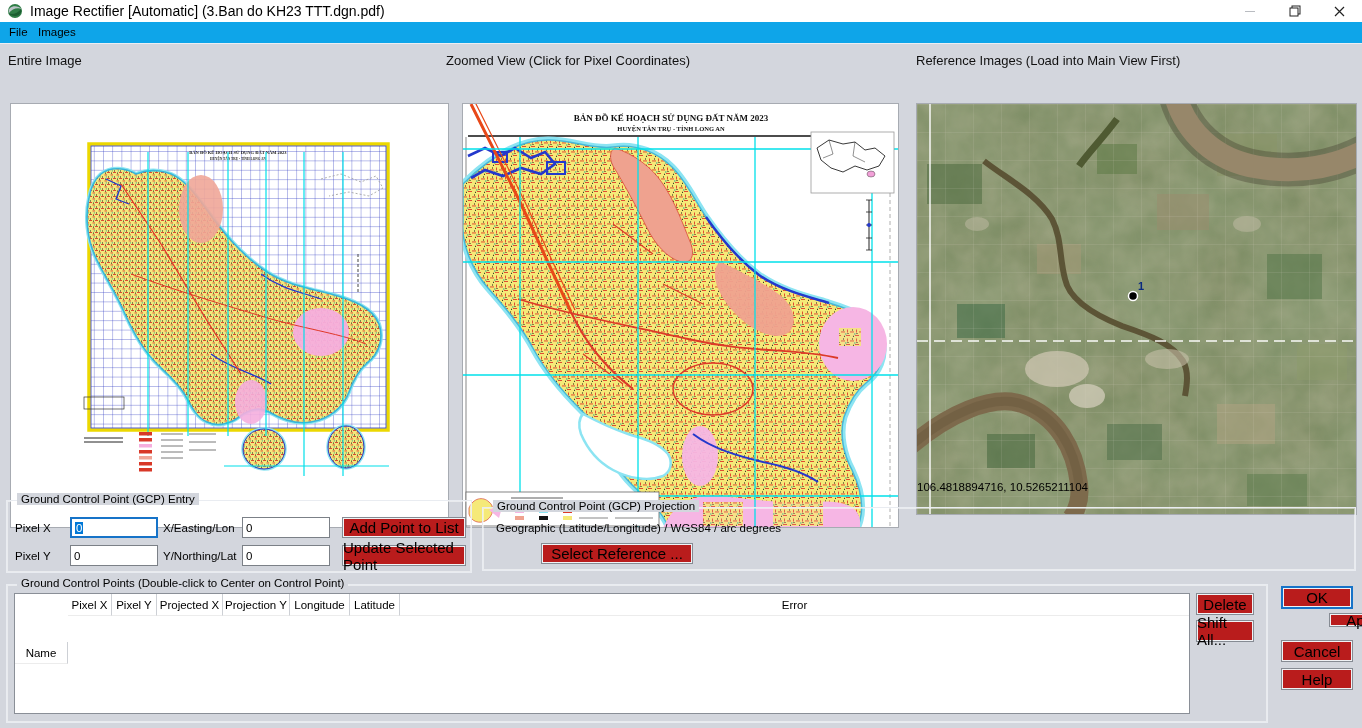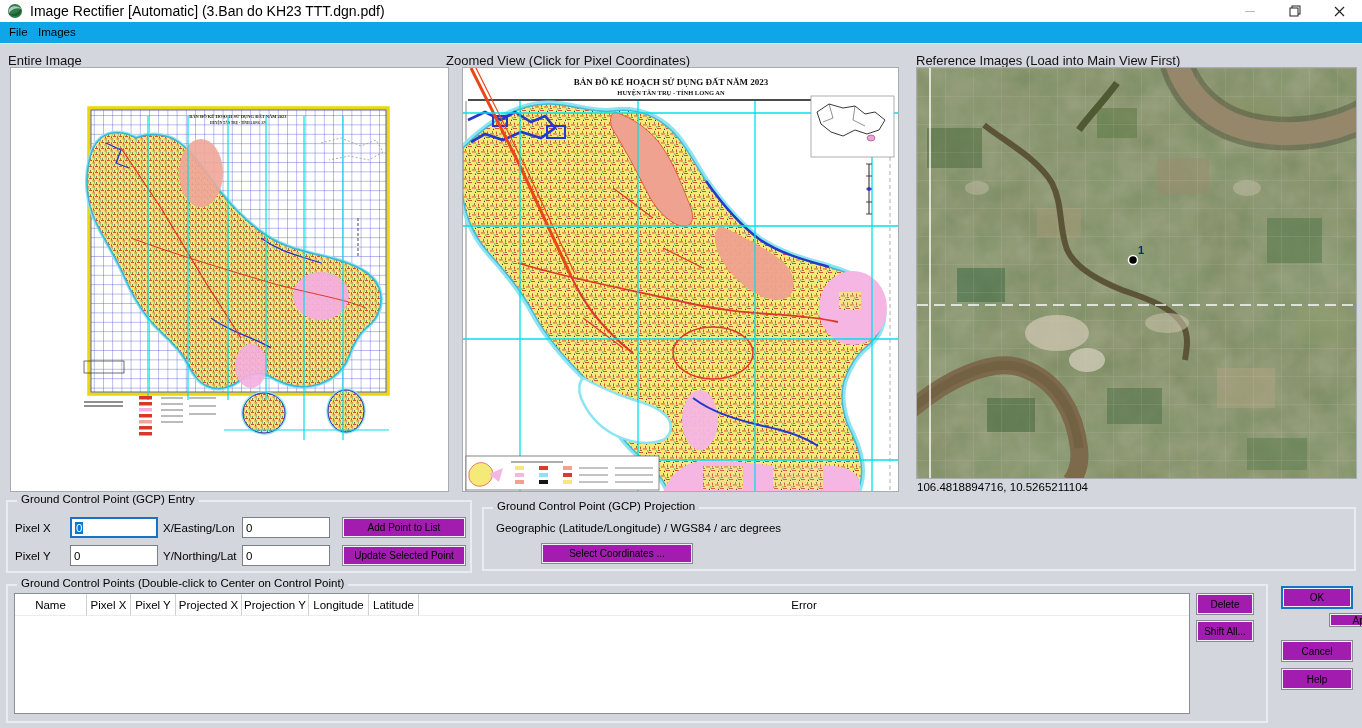--- a/index.html
+++ b/index.html
@@ -7,31 +7,31 @@
        font-family:"Liberation Sans",sans-serif;font-size:11.5px;color:#000;overflow:hidden;}
   
   .titlebar{position:absolute;left:0;top:0;width:1362px;height:22px;background:#fff;}
   .titlebar .apptitle{position:absolute;left:30px;top:0;height:22px;line-height:22px;font-size:14px;}
   .appicon{position:absolute;left:7px;top:3px;width:16px;height:16px;}
   .wctl{position:absolute;top:0;width:45px;height:22px;display:flex;align-items:center;justify-content:center;}
   .menubar{position:absolute;left:0;top:22px;width:1362px;height:21px;background:#0ea5e9;border-bottom:1px solid #eceef2;}
   .menuitem{position:absolute;top:0;height:21px;line-height:21px;padding:0 6px;font-size:11.5px;}
   
   .panellabel{position:absolute;font-size:13px;color:#111;}
-  .panel{position:absolute;background:#fff;border:1px solid #a7abb2;}
+  .panel{position:absolute;background:#fff;border:1px solid #a7abb2;margin-top:36px;}
   .coords{position:absolute;font-size:11.5px;color:#000;}
   
   .group{position:absolute;border:1px solid #e9ecf1;box-shadow:0 0 0 1px rgba(255,255,255,.5) inset;}
   .grouplabel{position:absolute;top:-8px;left:10px;background:#d3d6dd;padding:0 4px;font-size:11.5px;white-space:nowrap;}
   .flabel{position:absolute;font-size:11.5px;white-space:nowrap;}
   .tbox{position:absolute;background:#fff;border:1px solid #7b8087;display:flex;align-items:center;padding-left:3px;font-size:11.5px;box-sizing:border-box;}
   .tbox.focused{border:2px solid #1673c8;}
   .sel{background:#0078d7;color:#fff;padding:0 1px;}
-  .btn{position:absolute;background:#a21caf;border:1px solid #868b93;box-shadow:inset 0 0 0 1px #f0f2f5;
-       display:flex;align-items:center;justify-content:center;font-size:10px;box-sizing:border-box;cursor:default;}
+  .btn{position:absolute;background:#b91c1c;border:1px solid #868b93;box-shadow:inset 0 0 0 1px #f0f2f5;
+       display:flex;align-items:center;justify-content:center;font-size:15px;box-sizing:border-box;cursor:default;}
   .btn.default{border:2px solid #1673c8;}
   
   .listbox{position:absolute;background:#fff;border:1px solid #8a8f97;box-sizing:border-box;}
   .lheader{display:flex;height:22px;}
   .hcell{display:flex;align-items:center;justify-content:center;border-right:1px solid #cdd0d5;border-bottom:1px solid #ececec;font-size:11.5px;box-sizing:border-box;height:22px;}
   .hcell:last-child{border-right:none;}
   svg{display:block;}
 </style>
 </head>
 <body>
@@ -348,28 +348,28 @@
   <div class="tbox" style="left:242px;top:545px;width:88px;height:21px;">
     <span>0</span>
   </div>
   <div class="btn" style="left:342px;top:517px;width:124px;height:21px;">Add Point to List</div>
   <div class="btn" style="left:342px;top:545px;width:124px;height:21px;">Update Selected Point</div>
 
   <div class="group" style="left:482px;top:507px;width:872px;height:62px;">
     <span class="grouplabel">Ground Control Point (GCP) Projection</span>
   </div>
   <div class="flabel" style="left:496px;top:522px;">Geographic (Latitude/Longitude) / WGS84 / arc degrees</div>
-  <div class="btn" style="left:541px;top:543px;width:152px;height:21px;">Select Coordinates ...</div>
+  <div class="btn" style="left:541px;top:543px;width:152px;height:21px;">Select Reference ...</div>
 
   <div class="group" style="left:6px;top:584px;width:1260px;height:137px;">
     <span class="grouplabel">Ground Control Points (Double-click to Center on Control Point)</span>
   </div>
   <div class="listbox" style="left:14px;top:593px;width:1176px;height:121px;">
     <div class="lheader">
-      <div class="hcell" style="width:72px;">Name</div>
+      <div class="hcell" style="width:53px;margin-top:48px;">Name</div>
       <div class="hcell" style="width:44px;">Pixel X</div>
       <div class="hcell" style="width:45px;">Pixel Y</div>
       <div class="hcell" style="width:66px;">Projected X</div>
       <div class="hcell" style="width:67px;">Projection Y</div>
       <div class="hcell" style="width:60px;">Longitude</div>
       <div class="hcell" style="width:50px;">Latitude</div>
       <div class="hcell" style="flex:1;">Error</div>
     </div>
   </div>
   <div class="btn" style="left:1196px;top:593px;width:58px;height:22px;">Delete</div>

